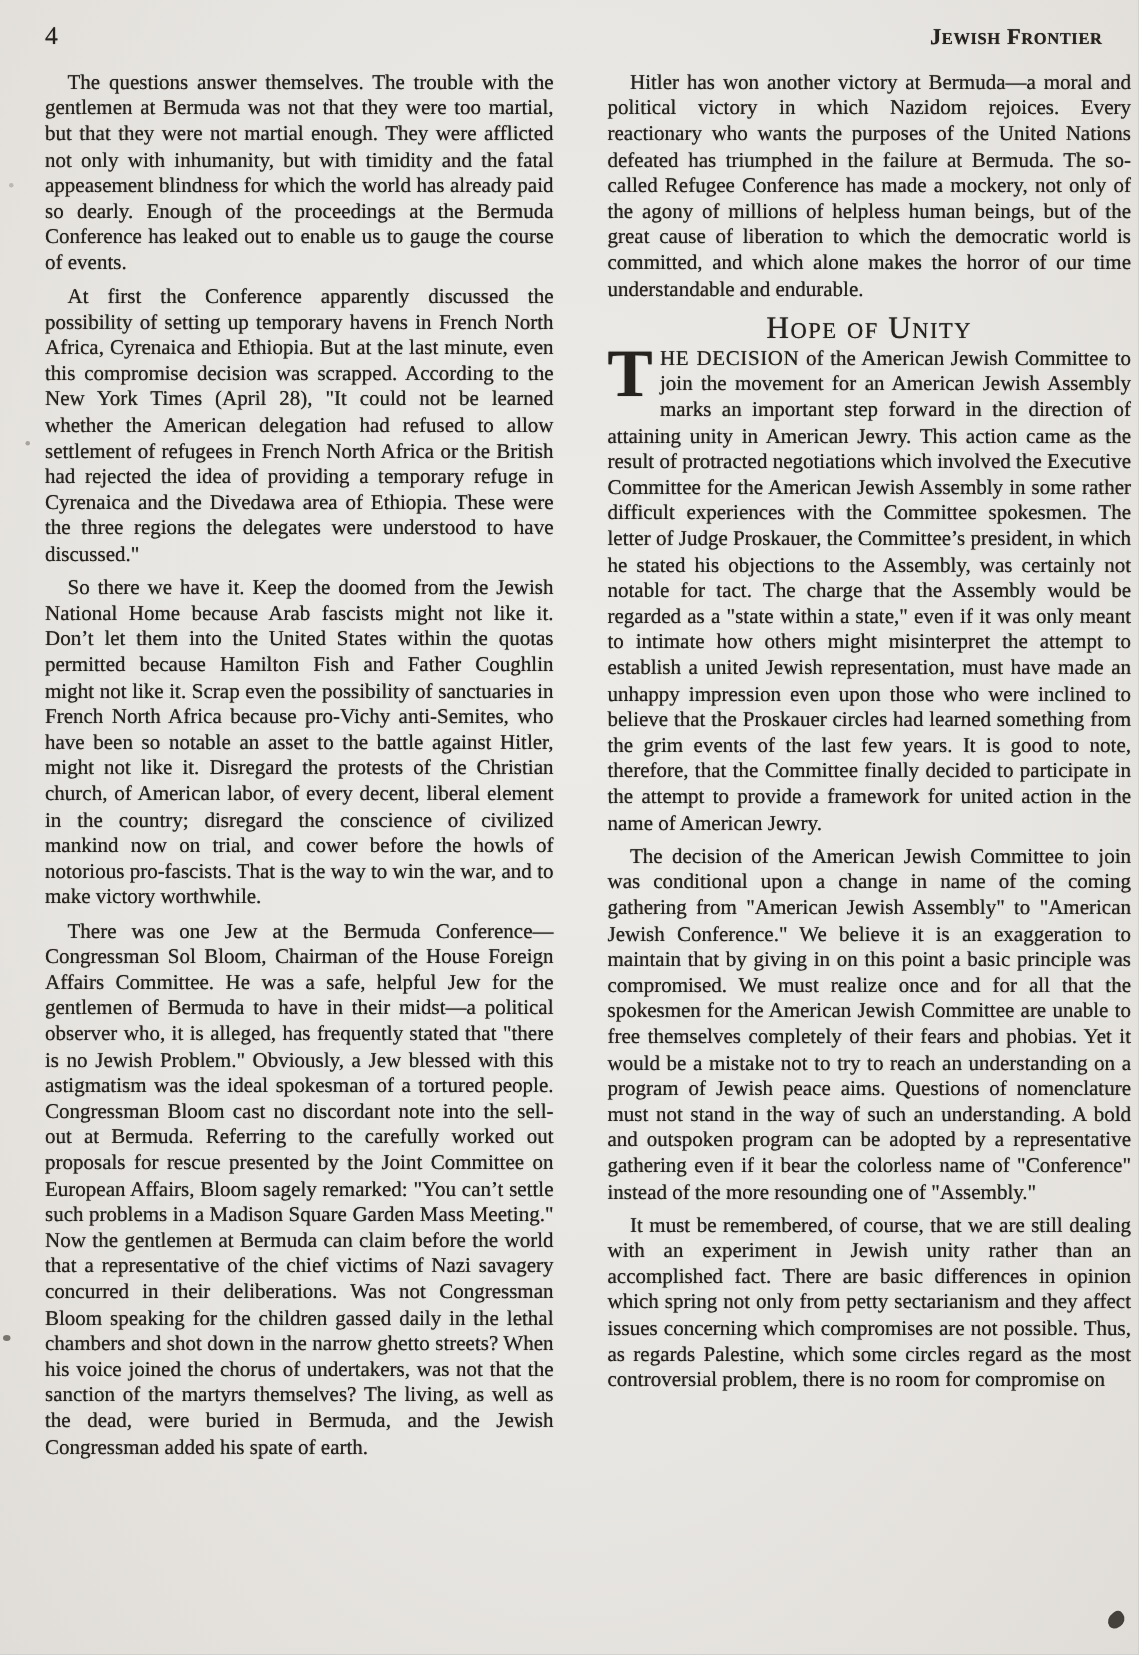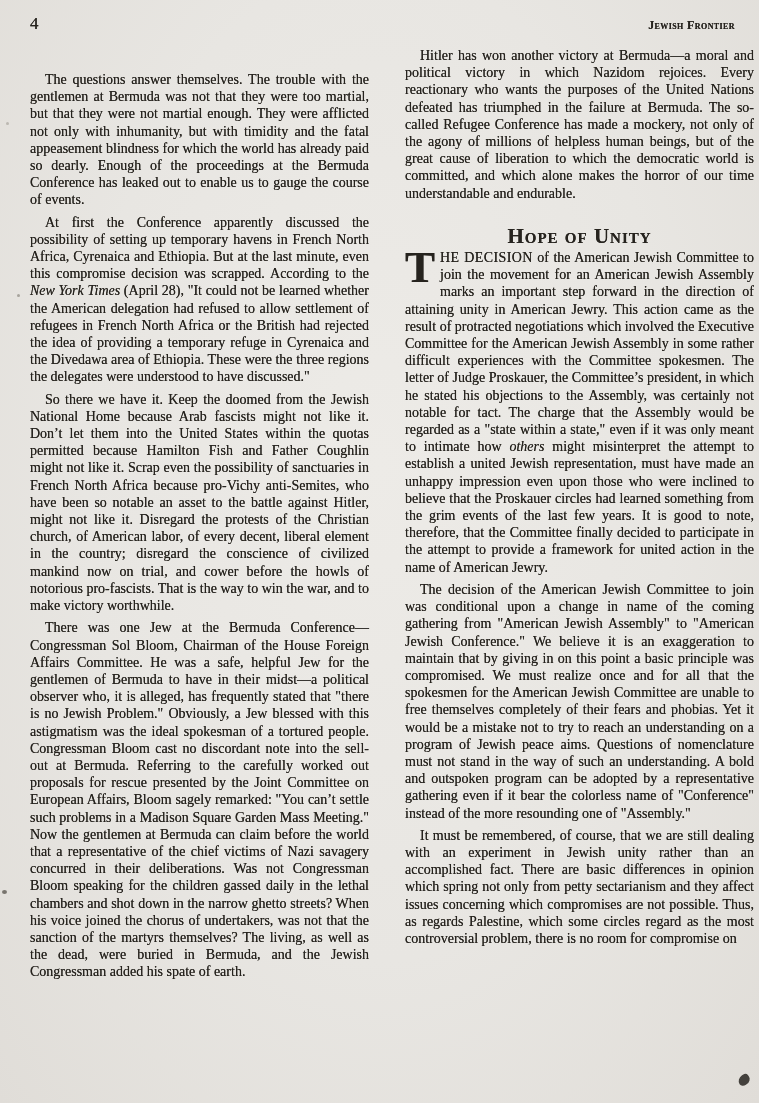--- a/index.html
+++ b/index.html
@@ -12,37 +12,37 @@
     font-family:"Liberation Serif","DejaVu Serif",serif;
     color:#26231e;
     text-shadow:0 0 0.55px rgba(38,35,30,0.85);
   }
   .page-header{
     position:absolute;left:30px;right:24px;top:14px;
     display:flex;justify-content:space-between;align-items:baseline;
   }
   .page-number{font-size:17px;}
   .journal-title{
-    font-variant:small-caps;font-weight:700;font-size:12px;letter-spacing:0.4px;
+    font-variant:small-caps;font-weight:700;font-size:15px;letter-spacing:0.4px;
   }
   .col{
     position:absolute;top:47px;
     text-align:justify;
     font-size:14px;line-height:17.2px;
   }
-  .col-left{left:30px;width:339px;margin-top:24px;}
+  .col-left{left:30px;width:339px;}
   .col-right{left:405px;width:349px;}
   .para{margin:0;text-indent:15px;}
   .para + .para{margin-top:5px;}
   .noindent{text-indent:0;}
-  .italic{font-style:italic;}
+  .italic{}
   .section-heading{
-    margin:26px 0 4px;
+    margin:8px 0 4px;
     text-align:center;text-indent:0;
-    font-variant:small-caps;font-weight:700;
+    font-variant:small-caps;font-weight:400;
     font-size:21px;letter-spacing:1px;
   }
   .dropcap{
     float:left;
     font-size:45px;line-height:34px;
     padding:1px 5px 0 0;
     font-weight:700;
   }
   .leadin{letter-spacing:0.4px;}
   .speck{position:absolute;border-radius:50%;}

